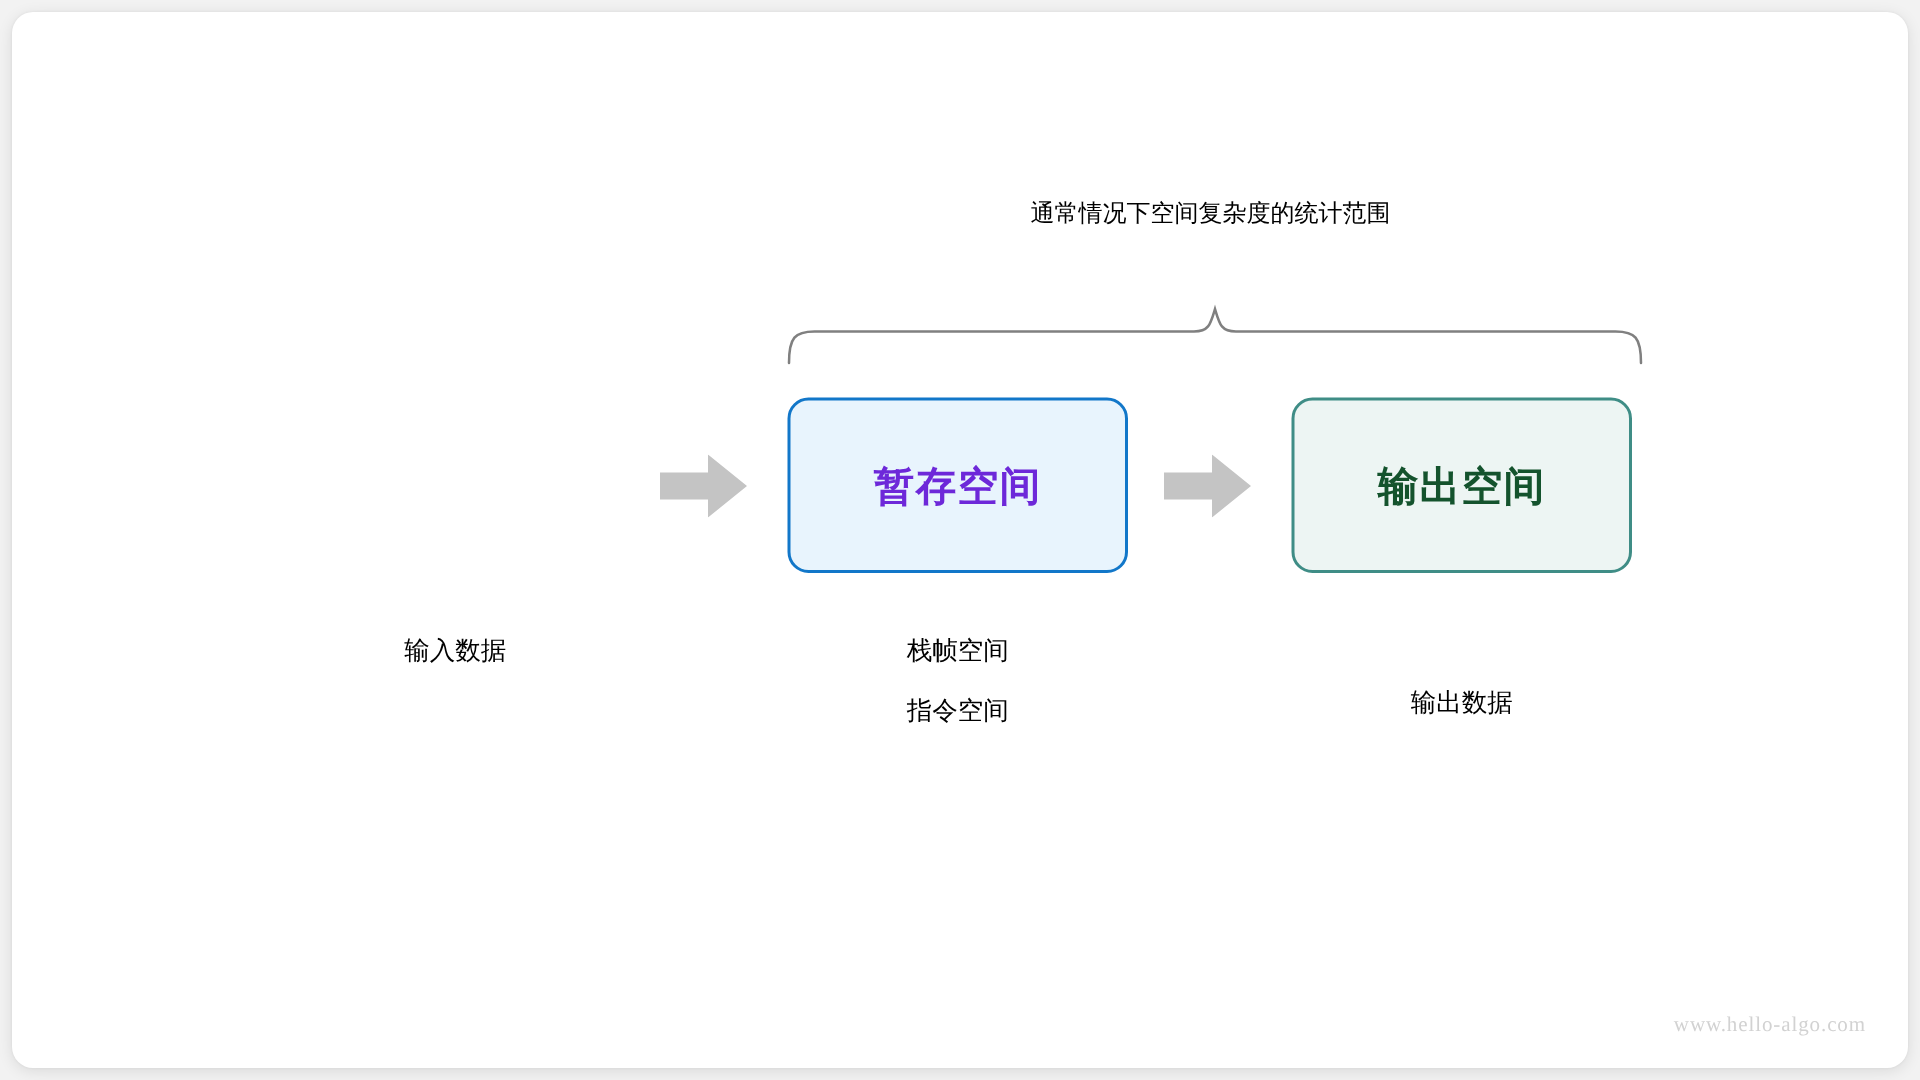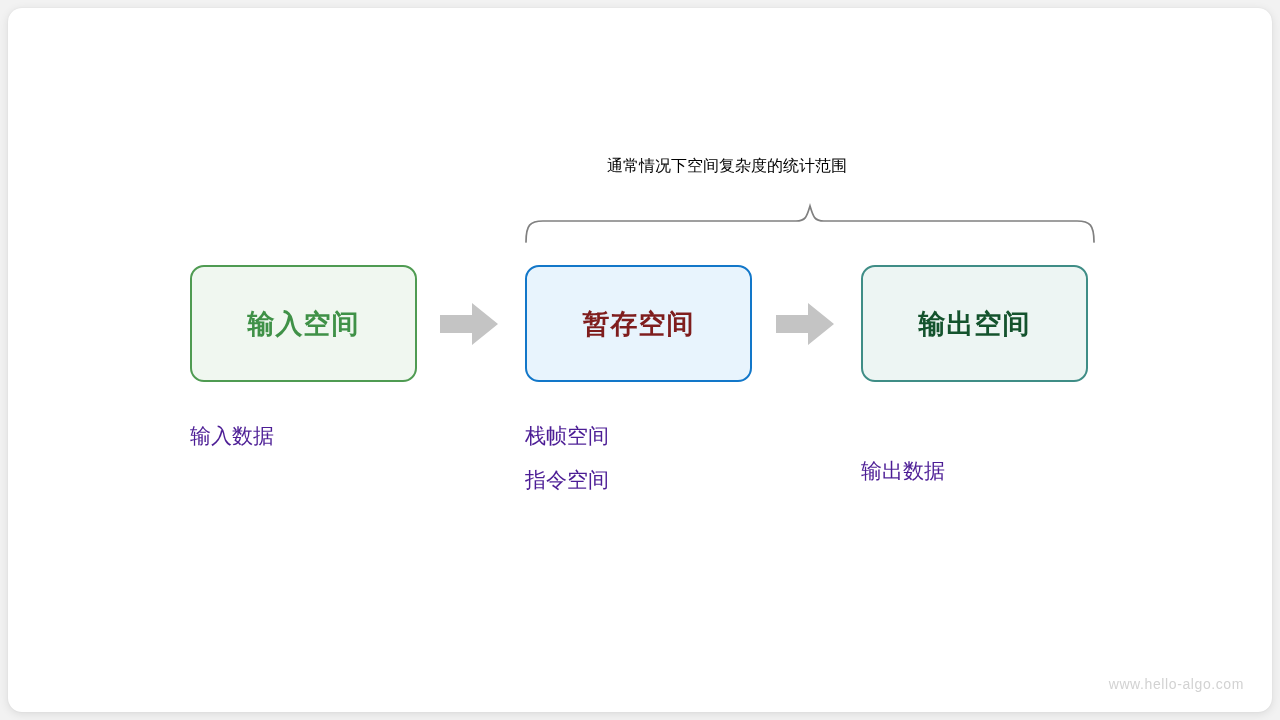--- a/index.html
+++ b/index.html
@@ -30,22 +30,23 @@
     height: 704px;
     background: #ffffff;
     border-radius: 14px;
     box-shadow: 0 2px 10px rgba(0,0,0,0.10), 0 0 2px rgba(0,0,0,0.06);
   }
 
   
   .caption-wrap {
     position: absolute;
     left: 607px;
-    top: 156px;
+    top: 132px;
     width: 400px;
+    text-align: center;
   }
 
   
   .brace-svg {
     position: absolute;
     left: 515px;
     top: 195px;
   }
 
   
@@ -63,53 +64,54 @@
   .box-label {
     font-size: 27px;
     font-weight: 700;
     letter-spacing: 1px;
   }
 
   .box-input  { left: 190px;  background: #f0f7f0; border: 2px solid #4f9b52; }
   .box-input .box-label { color: #3f9147; }
 
   .box-temp   { left: 525px;  background: #e8f4fd; border: 2px solid #1277c9; }
-  .box-temp .box-label { color: #7f1d1d; }
+  .box-temp .box-label { color: #6d28d9; }
 
   .box-output { left: 861px;  background: #edf5f3; border: 2px solid #3f8d86; }
   .box-output .box-label { color: #14532d; }
 
   
   .arrow {
     position: absolute;
     top: 303px;
     width: 58px;
     height: 42px;
   }
   .arrow-1 { left: 440px; }
   .arrow-2 { left: 776px; }
 
   
   .caption-col {
     position: absolute;
     width: 227px;
-    color: #4c1d95;
-    font-size: 21px;
+    text-align: center;
+    color: #000000;
+    font-size: 17px;
   }
   .caption-col .line { margin-bottom: 23px; line-height: 1.0; }
   .col-input  { left: 190px; top: 425px; }
   .col-temp   { left: 525px; top: 425px; }
   .col-output { left: 861px; top: 425px; margin-top: 35px; }
 
   
   .watermark {
     position: absolute;
     right: 36px;
     bottom: 28px;
-    font-family: Liberation Sans, sans-serif;
+    font-family: Liberation Serif, serif;
     font-size: 14px;
     color: #d2d2d2;
     letter-spacing: 0.6px;
   }
 </style>
 </head>
 <body>
 
 <div class="canvas">
   <div class="card"></div>
@@ -117,23 +119,20 @@
   <div class="caption-wrap">
     <span class="pre">通常情况下</span><span class="strong">空间复杂度</span><span class="post">的统计范围</span>
   </div>
 
   <div class="brace-svg">
     <svg width="590" height="60" viewBox="0 0 590 60" fill="none" xmlns="http://www.w3.org/2000/svg">
       <path d="M11 47 C11 30, 15 26, 28 26 L281 26 C291 26, 292 21, 295 11 C298 21, 299 26, 309 26 L562 26 C575 26, 579 30, 579 47" stroke="#808080" stroke-width="1.7" stroke-linecap="round" fill="none"></path>
     </svg>
   </div>
 
-  <div class="box box-input">
-    <span class="box-label">输入空间</span>
-  </div>
 
   <div class="box box-temp">
     <span class="box-label">暂存空间</span>
   </div>
 
   <div class="box box-output">
     <span class="box-label">输出空间</span>
   </div>
 
   <div class="arrow arrow-1">

